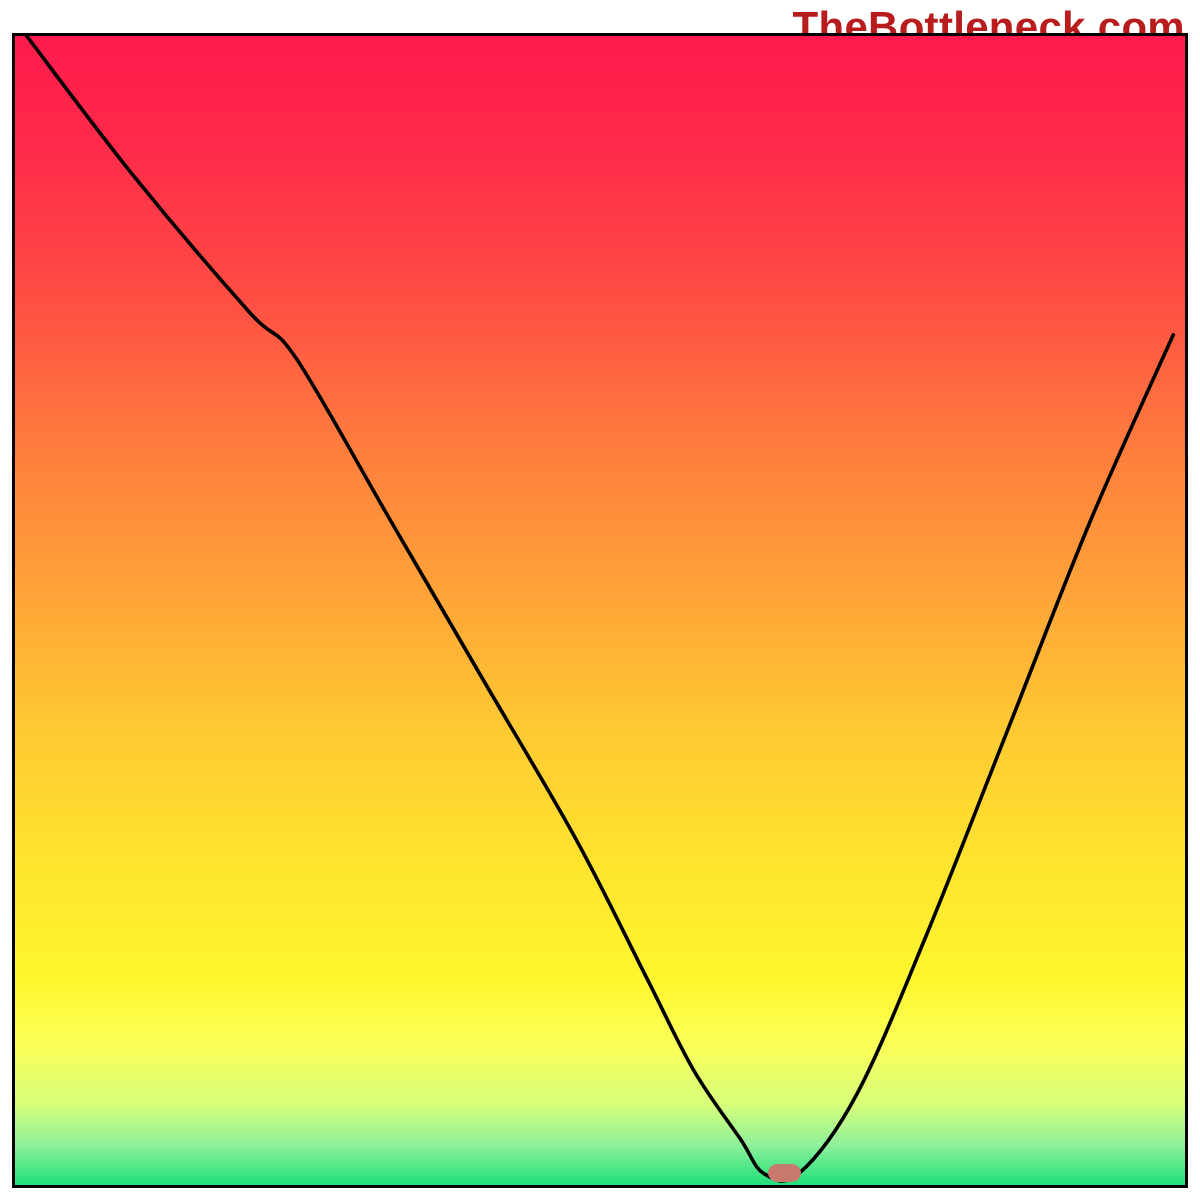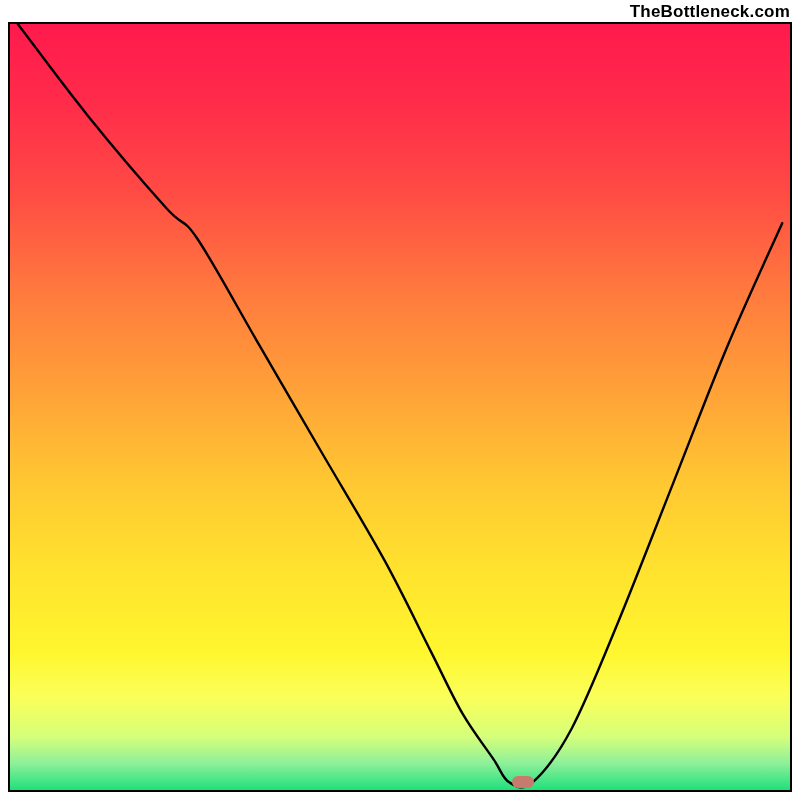--- a/index.html
+++ b/index.html
@@ -25,23 +25,23 @@
     position: absolute;
     left: 0;
     top: 0;
     width: 100%;
     height: 100%;
   }
   .watermark {
     position: absolute;
     top: 2px;
     right: 10px;
-    font-size: 17px;
+    font-size: 28px;
     font-weight: 600;
-    color: #000000;
+    color: #b91c1c;
     letter-spacing: 0.2px;
   }
   .curve {
     position: absolute;
     left: 0;
     top: 0;
     width: 100%;
     height: 100%;
     pointer-events: none;
   }

